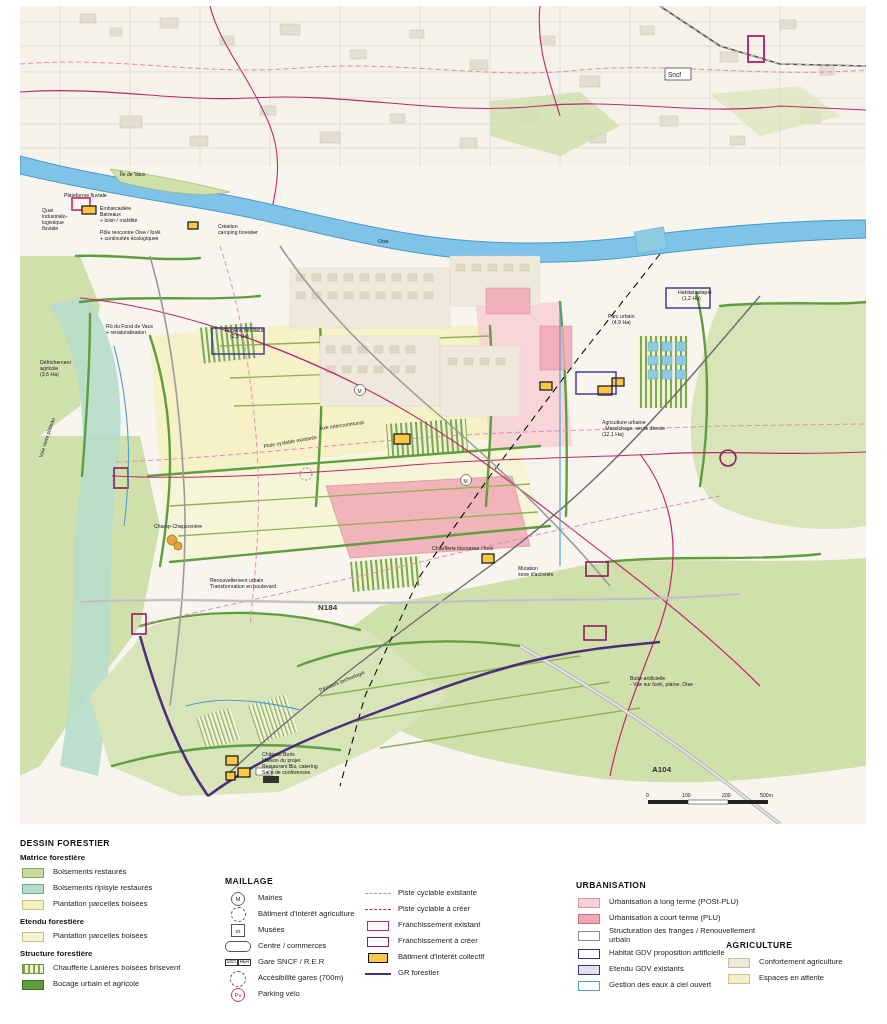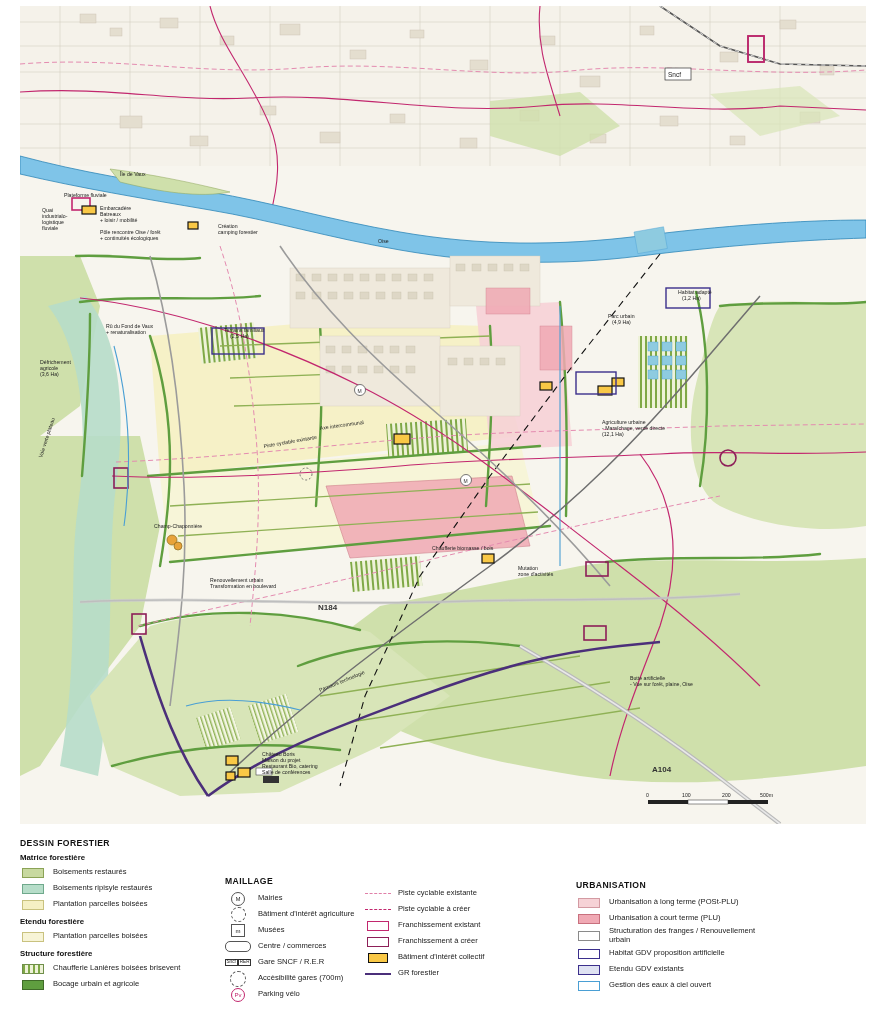--- a/index.html
+++ b/index.html
@@ -697,15 +697,30 @@
         <span class="lg-label">Etendu GDV existants</span>
       </div>
       <div class="lg-row">
         <span class="lg-key">
             <span class="water-sw"></span>
           </span>
         <span class="lg-label">Gestion des eaux à ciel ouvert</span>
       </div>
     </div>
 
+    <div class="legend-col" style="left:706px; width:140px; top:102px;">
+      <div class="lg-title">AGRICULTURE</div>
+      <div class="lg-row">
+        <span class="lg-key">
+            <span class="sw" style="background:#eeeade;border-color:#c3bda8"></span>
+          </span>
+        <span class="lg-label">Confortement agriculture</span>
+      </div>
+      <div class="lg-row">
+        <span class="lg-key">
+            <span class="sw" style="background:#f5efc9;border-color:#cfc68b"></span>
+          </span>
+        <span class="lg-label">Espaces en attente</span>
+      </div>
+    </div>
 
   </div>
 </div>
 
 </body></html>

